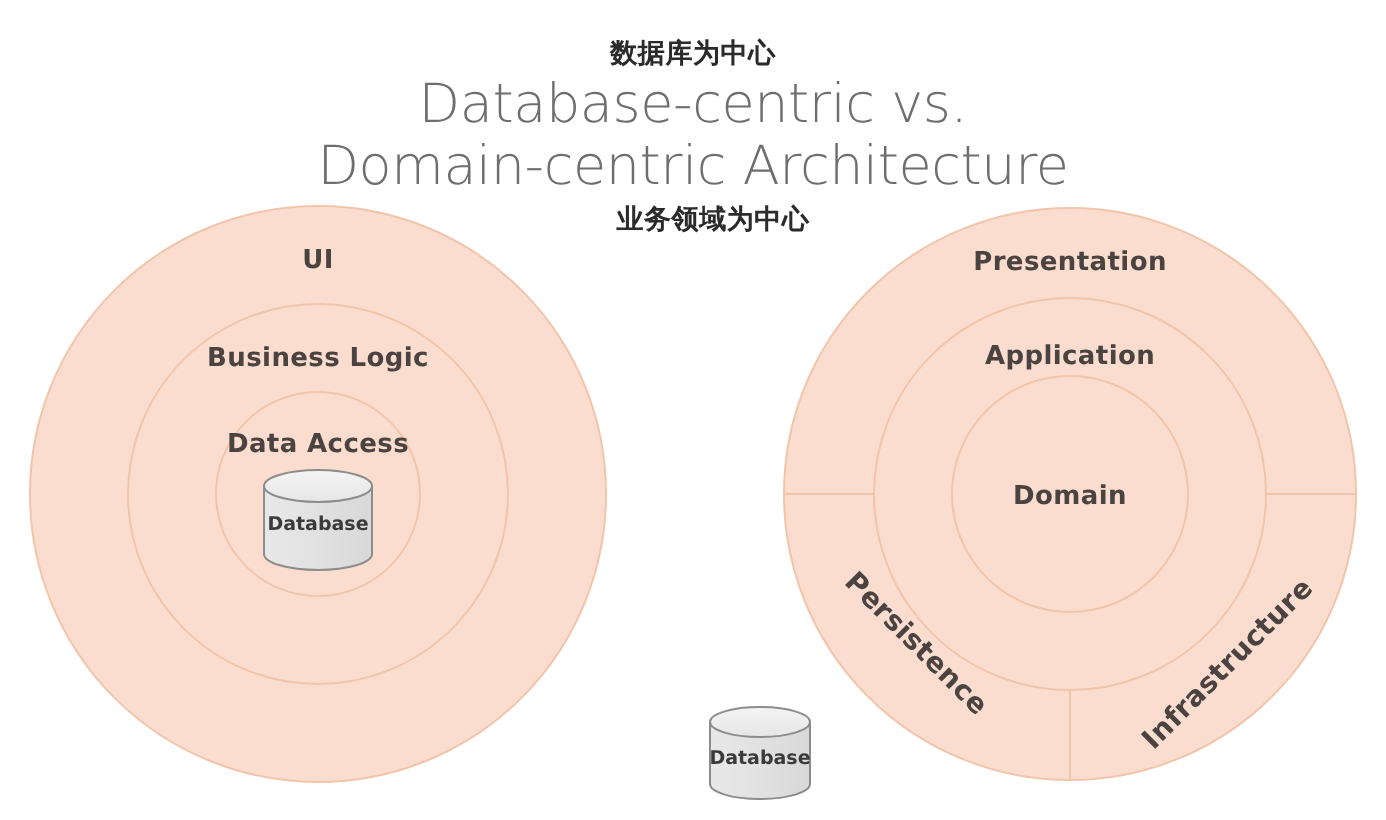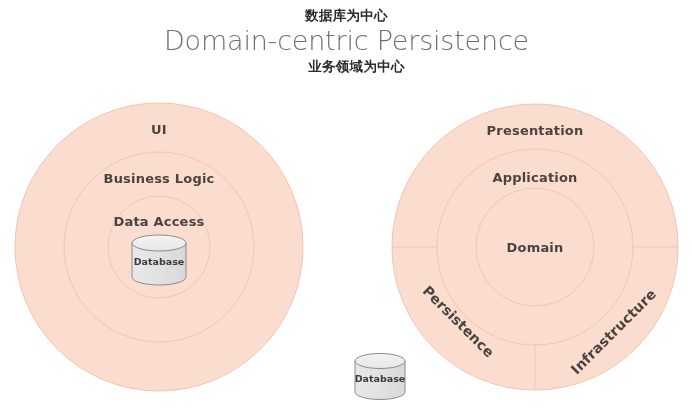--- a/index.html
+++ b/index.html
@@ -20,21 +20,21 @@
     left: 0;
     top: 0;
     width: 693px;
     height: 410px;
   }
 
   
   .title-block {
     position: absolute;
     left: 0;
-    top: 4px;
+    top: 16px;
     width: 693px;
     text-align: center;
     pointer-events: none;
   }
   .cn-label {
     font-family: "DejaVu Sans", sans-serif;
     font-size: 13.5px;
     font-weight: 700;
     color: #2b2b2b;
     line-height: 1.25;
@@ -74,21 +74,22 @@
     fill: #4a4340;
     letter-spacing: 0.2px;
   }
 </style>
 </head>
 <body>
 
 <div class="title-block">
   <div class="cn-label cn-top">数据库为中心</div>
   <div class="main-title">
-    <span class="line">Domain-centric Persistence</span>
+    <span class="line">Database-centric vs.</span>
+    <span class="line">Domain-centric Architecture</span>
   </div>
   <div class="cn-label cn-bottom">业务领域为中心</div>
 </div>
 
 <svg id="canvas" viewBox="0 0 693 410">
 
   <defs>
     <linearGradient id="cylTopGrad" x1="0" y1="0" x2="0" y2="1">
       <stop offset="0%" stop-color="#f4f4f4"></stop>
       <stop offset="100%" stop-color="#e6e6e6"></stop>

